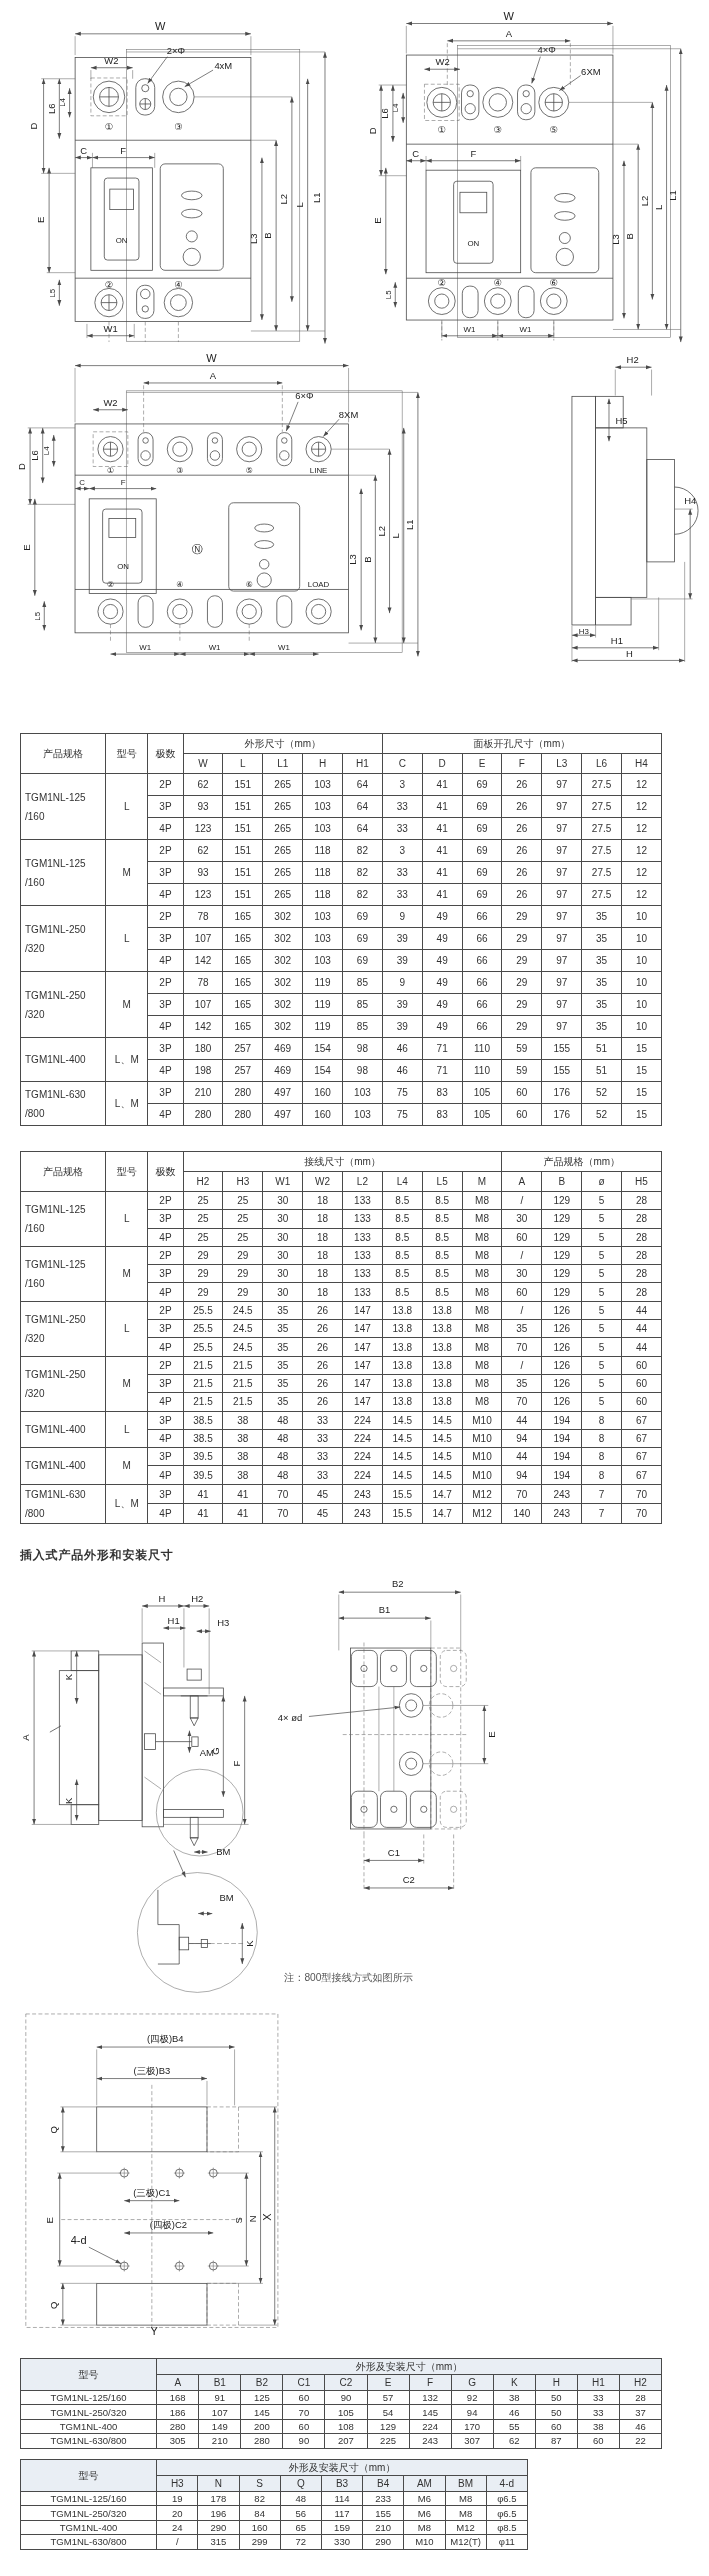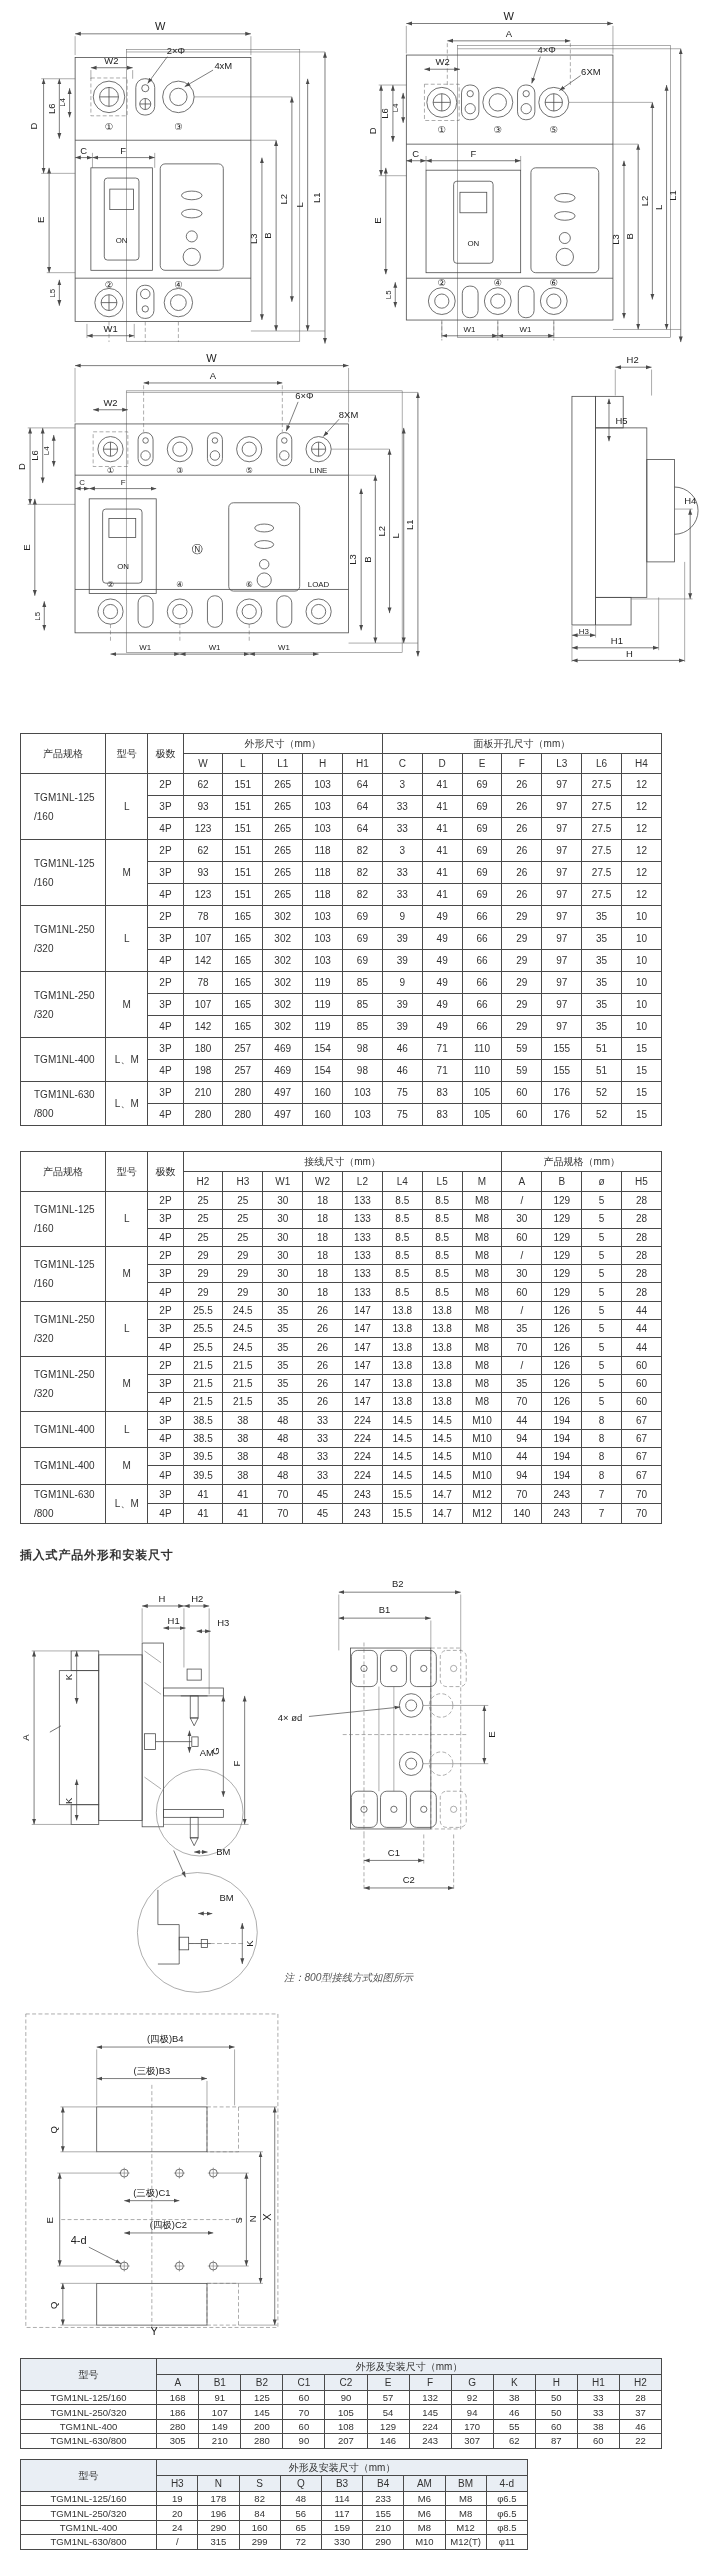--- a/index.html
+++ b/index.html
@@ -14,24 +14,24 @@
   .dim-table{font-size:10px;color:#333;}
   .dim-table thead th{height:19px;font-size:10px;margin-top:28px;}
   .t1{width:642px;}
   .t1 tbody td{height:21px;}
   .t2{width:642px;}
   .t2 tbody td{height:17.3px;}
   .t3{width:642px;}
   .t4{width:508px;}
   .t3 thead th,.t4 thead th{height:15px;background:#e9eef4;}
   .t3 tbody td,.t4 tbody td{height:13.4px;font-size:9.5px;}
-  td.spec{text-align:left;padding-left:13px;white-space:pre-line;line-height:1.9;}
+  td.spec{text-align:left;padding-left:4px;white-space:pre-line;line-height:1.9;}
 
   .section-title{font-size:12px;font-weight:600;color:#333;letter-spacing:0.8px;}
-  .note{font-size:10.2px;color:#555;font-style:italic;}
+  .note{font-size:10.2px;color:#555;}
 
   
   svg{overflow:visible;}
   .ln{stroke:#4a4a4a;stroke-width:1;fill:none;}
   .tn{stroke:#6a6a6a;stroke-width:.7;fill:none;}
   .dsh{stroke:#6a6a6a;stroke-width:.7;fill:none;stroke-dasharray:5 3;}
   .dim{stroke:#4a4a4a;stroke-width:.9;fill:none;
        marker-start:url(#ar);marker-end:url(#ar);}
   .ldr{stroke:#4a4a4a;stroke-width:.9;fill:none;marker-end:url(#ar);}
   svg text{font-family:"Liberation Sans",sans-serif;font-size:12px;fill:#222;text-anchor:middle;}
@@ -1284,21 +1284,21 @@
           <td>38</td>
           <td>46</td>
         </tr>
         <tr>
           <td>TGM1NL-630/800</td>
           <td>305</td>
           <td>210</td>
           <td>280</td>
           <td>90</td>
           <td>207</td>
-          <td>146</td>
+          <td>225</td>
           <td>243</td>
           <td>307</td>
           <td>62</td>
           <td>87</td>
           <td>60</td>
           <td>22</td>
         </tr>
       </tbody>
   </table>
 

